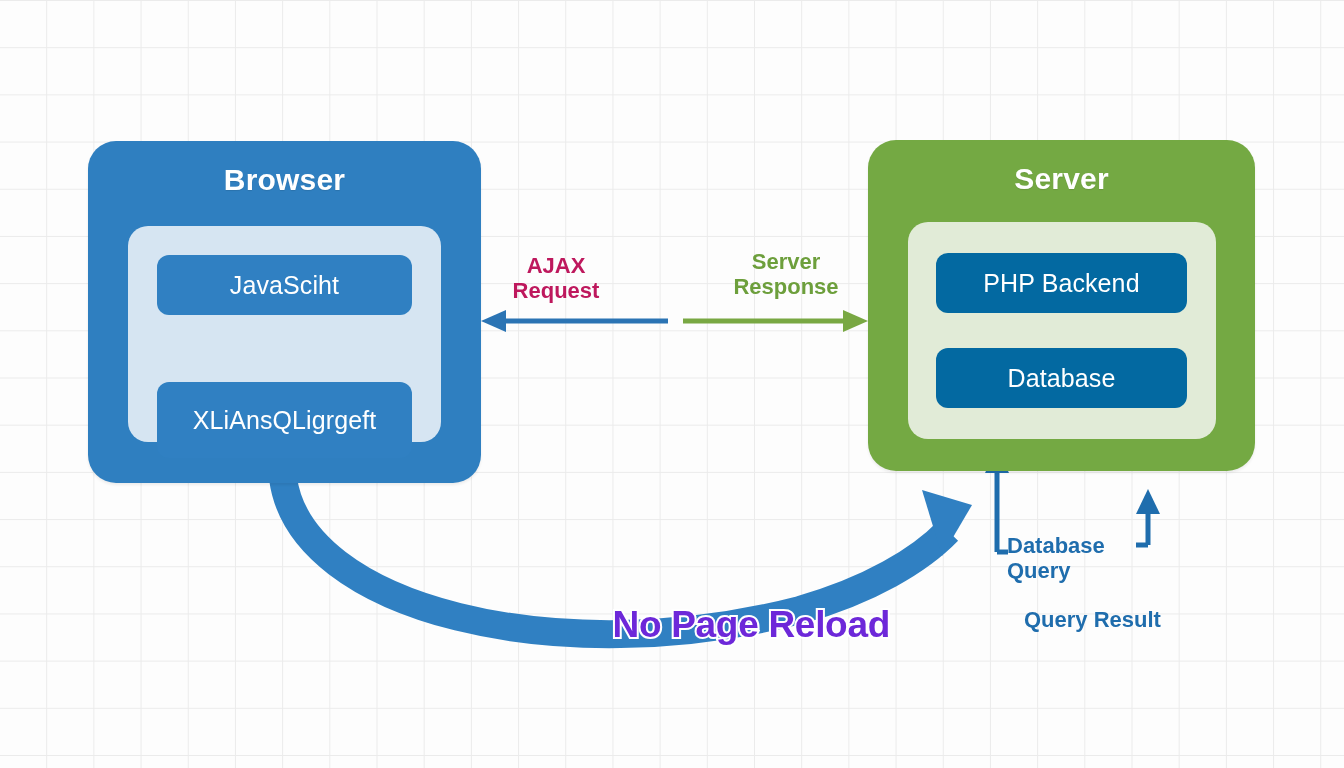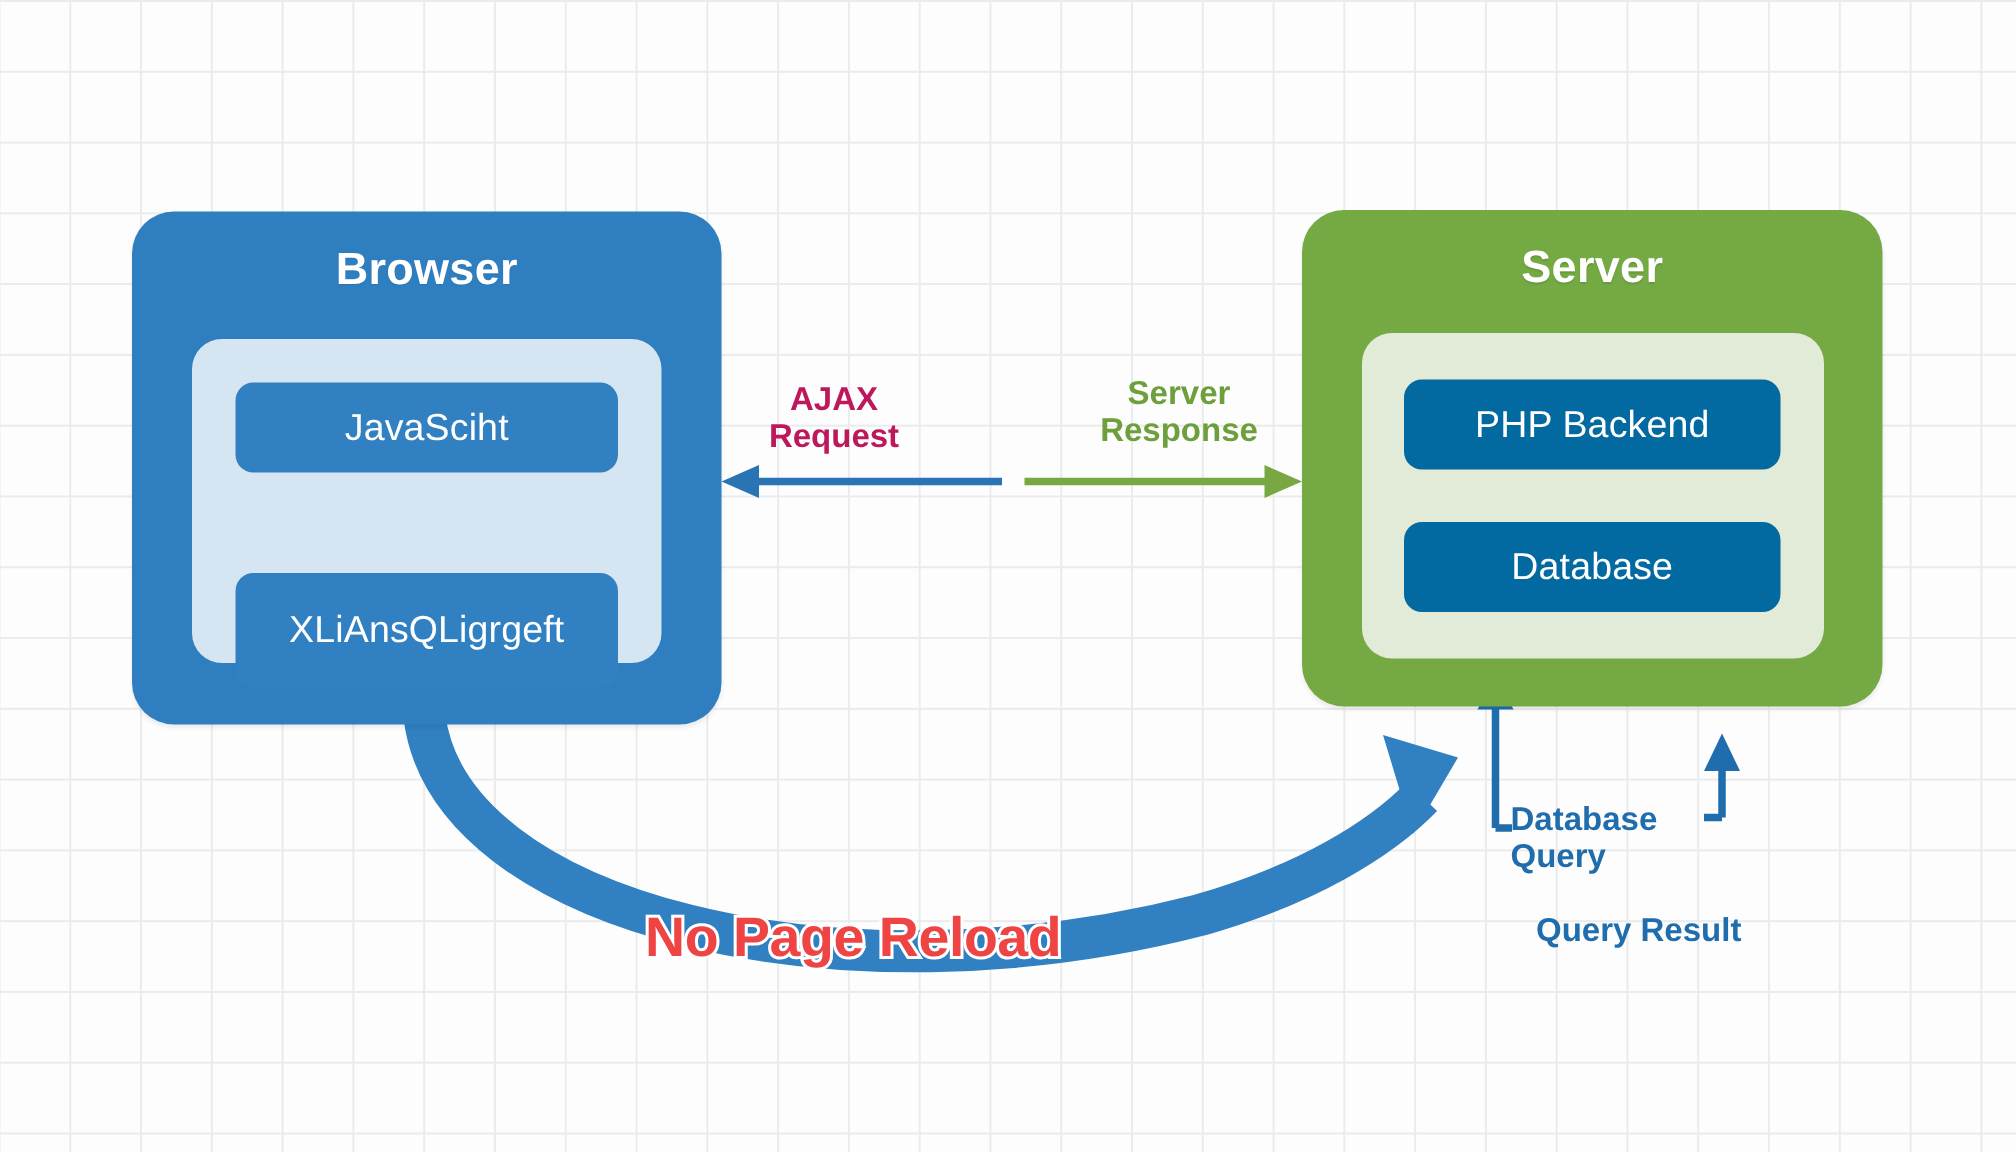--- a/index.html
+++ b/index.html
@@ -120,24 +120,24 @@
   #label-queryresult {
     left: 1000px; top: 607px; width: 170px;
     font-size: 22px;
     color: #1f6dad;
     text-align: left;
     margin-left: 24px;
   }
   #label-noreload {
     position: absolute;
     left: 430px; top: 604px; width: 460px;
-    text-align: left;
+    text-align: right;
     font-size: 37px;
     font-weight: bold;
-    color: #ef4444;
+    color: #6d28d9;
     letter-spacing: -.3px;
     -webkit-text-stroke: 4px #ffffff;
     paint-order: stroke fill;
   }
   #svg-layer { position: absolute; inset: 0; }
 </style>
 </head>
 <body>
 
 <div id="canvas">

